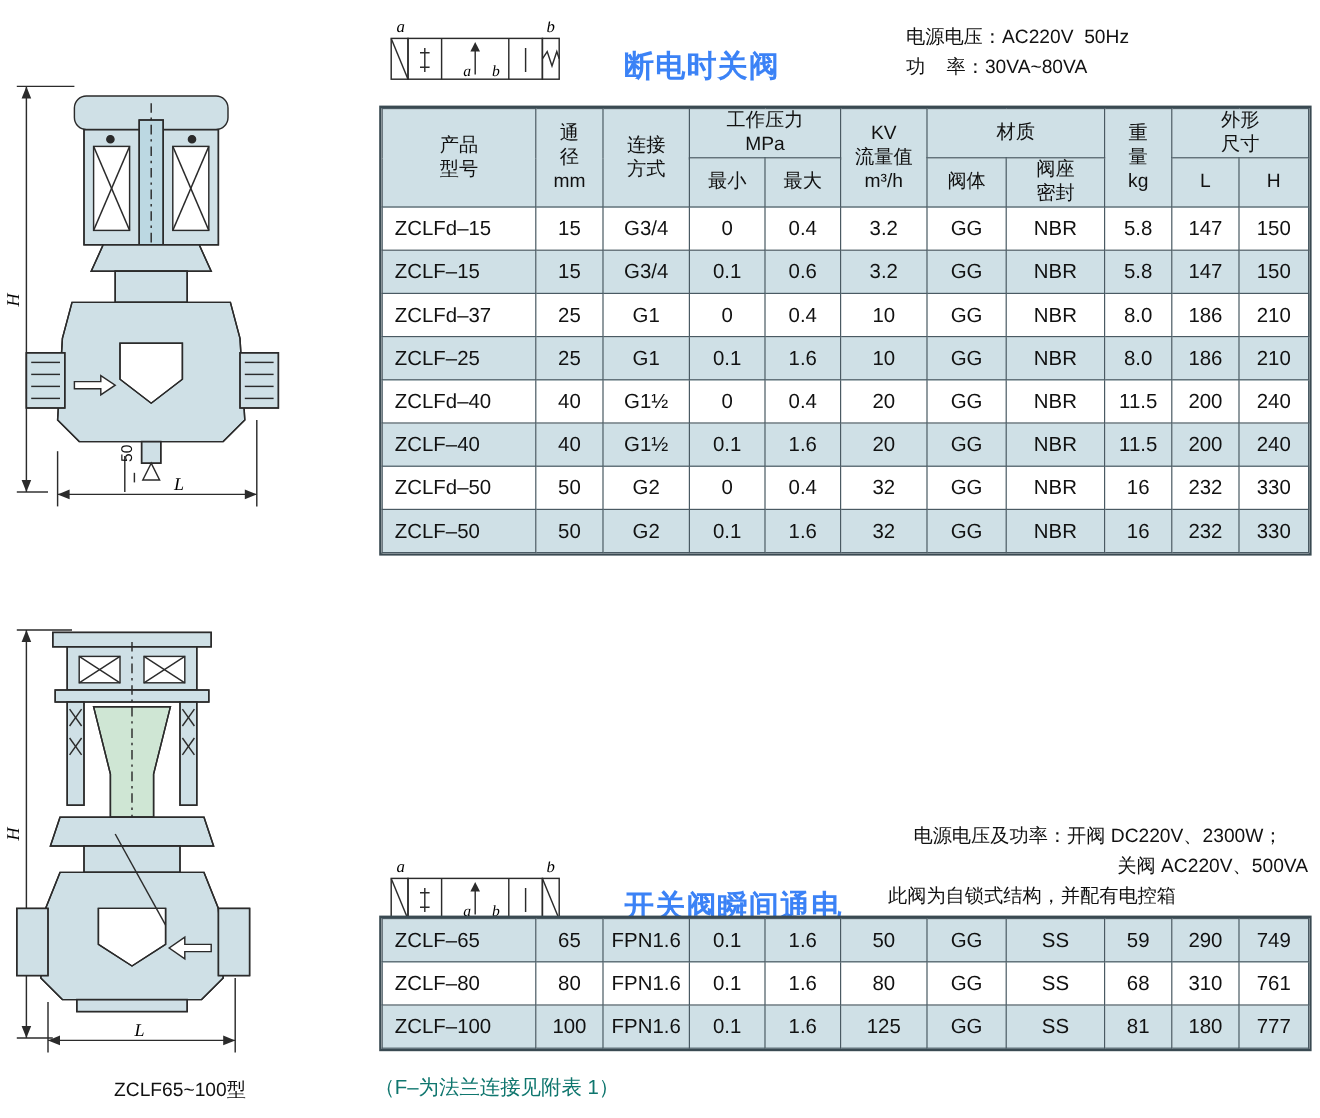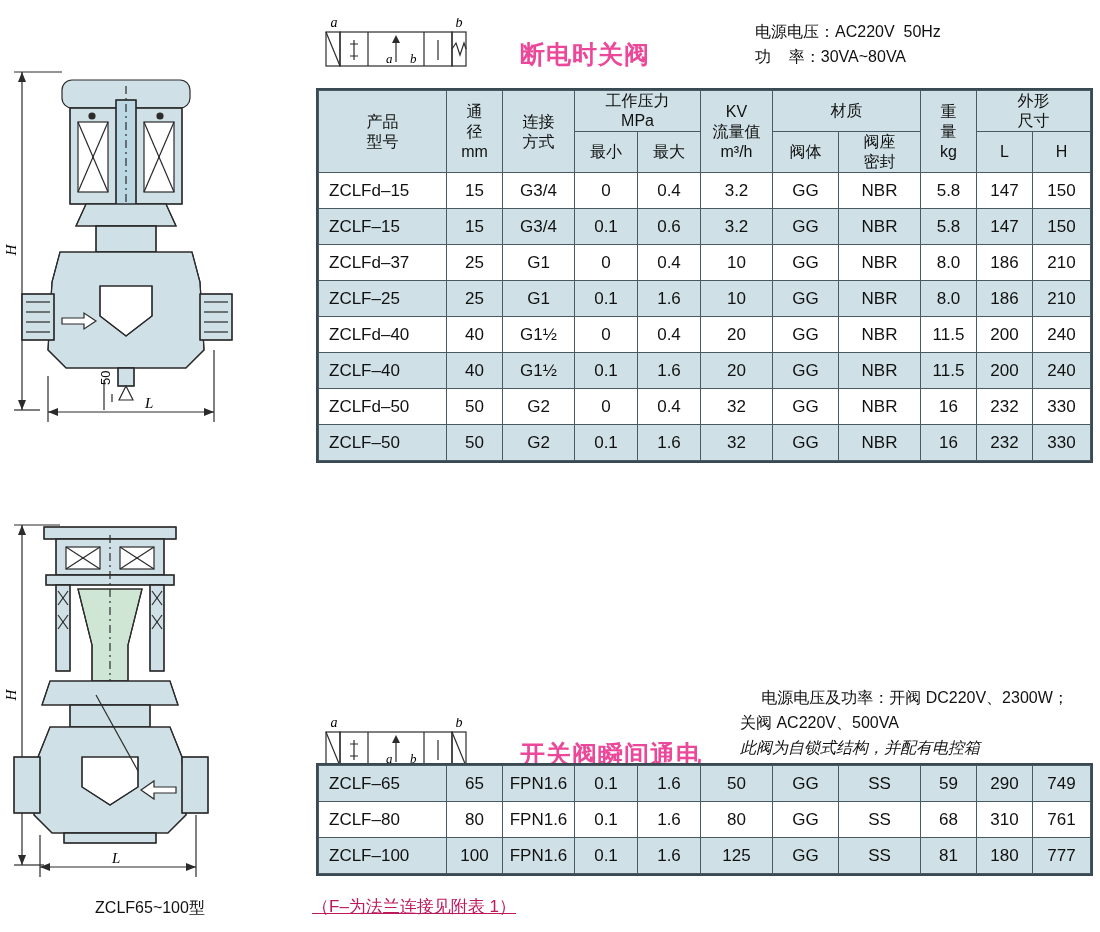--- a/index.html
+++ b/index.html
@@ -63,37 +63,36 @@
     flex-direction: column;
     justify-content: center;
     height: 100%;
   }
 
   
   .title-main {
     font-size: 25px;
     font-weight: bold;
     letter-spacing: 1px;
-    color: #ec4899;
+    color: #3b82f6;
   }
   .note-line {
     font-size: 16px;
     color: #111;
     line-height: 1.55;
     white-space: pre;
   }
   .caption {
     font-size: 16px;
     color: #111;
     text-align: center;
   }
   .footnote {
     font-size: 17px;
-    color: #be185d;
-    text-decoration: underline;
+    color: #0f766e;
   }
 
   
   .abs { position: absolute; }
 
   
   .symbol { position: absolute; }
   .symbol svg { display: block; }
 
   
@@ -495,22 +494,22 @@
       <text x="139" y="9" font-family="Liberation Serif, serif" font-size="14" font-style="italic" text-anchor="middle">b</text>
       <text x="66" y="45" font-family="Liberation Serif, serif" font-size="13" font-style="italic">a</text>
       <text x="90" y="45" font-family="Liberation Serif, serif" font-size="13" font-style="italic">b</text>
     </svg>
   </div>
 
   <div class="title-main abs" style="left:520px; top:738px;">开关阀瞬间通电</div>
 
   <div class="abs" style="left:740px; top:686px; width:350px; text-align:right;">
     <div class="note-line" style="text-align:center;">电源电压及功率：开阀 DC220V、2300W；</div>
-    <div class="note-line" style="text-align:left;">关阀 AC220V、500VA</div>
-    <div class="note-line" style="text-align:left;font-style:italic;">此阀为自锁式结构，并配有电控箱</div>
+    <div class="note-line" style="text-align:right;">关阀 AC220V、500VA</div>
+    <div class="note-line" style="text-align:left;">此阀为自锁式结构，并配有电控箱</div>
   </div>
 
   <div class="abs outer-border" style="left:316px; top:763px;">
     <table class="spec">
       <colgroup>
         <col style="width:128px">
           <col style="width:56px">
           <col style="width:72px">
         <col style="width:63px">
           <col style="width:63px">

